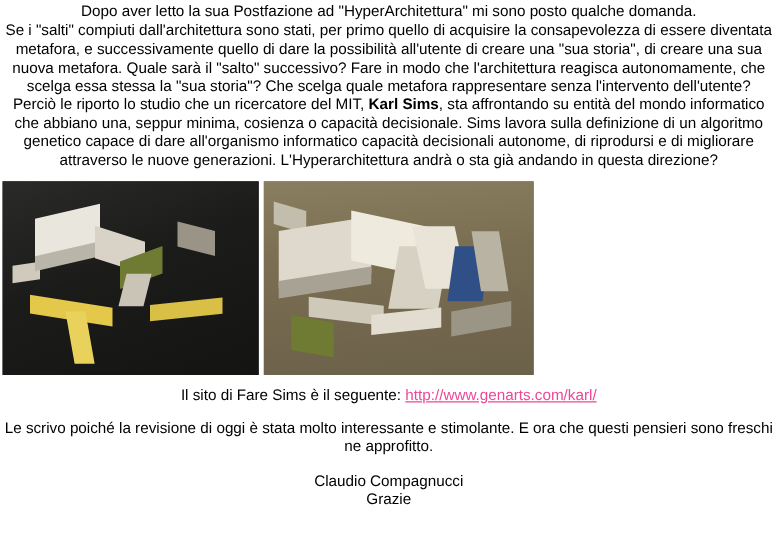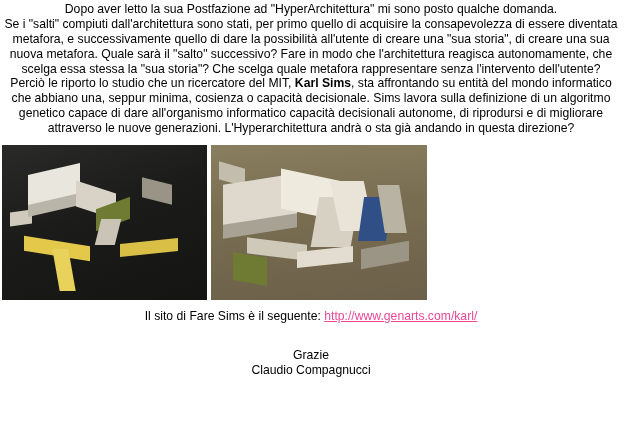--- a/index.html
+++ b/index.html
@@ -170,19 +170,20 @@
 
   </div>
 
   <div class="spacer-sm"></div>
 
   <p class="para"><span>Il sito di Fare Sims è il seguente: </span><a class="link" href="#">http://www.genarts.com/karl/</a></p>
 
 
   <div class="spacer-md"></div>
 
+  <p class="para">Le scrivo poiché la revisione di oggi è stata molto interessante e stimolante. E ora che questi pensieri sono freschi ne approfitto.</p>
 
   <div class="spacer-lg"></div>
 
+  <p class="para">Claudio Compagnucci</p>
   <p class="para">Grazie</p>
-  <p class="para">Claudio Compagnucci</p>
 
 </div>
 
 </body></html>

